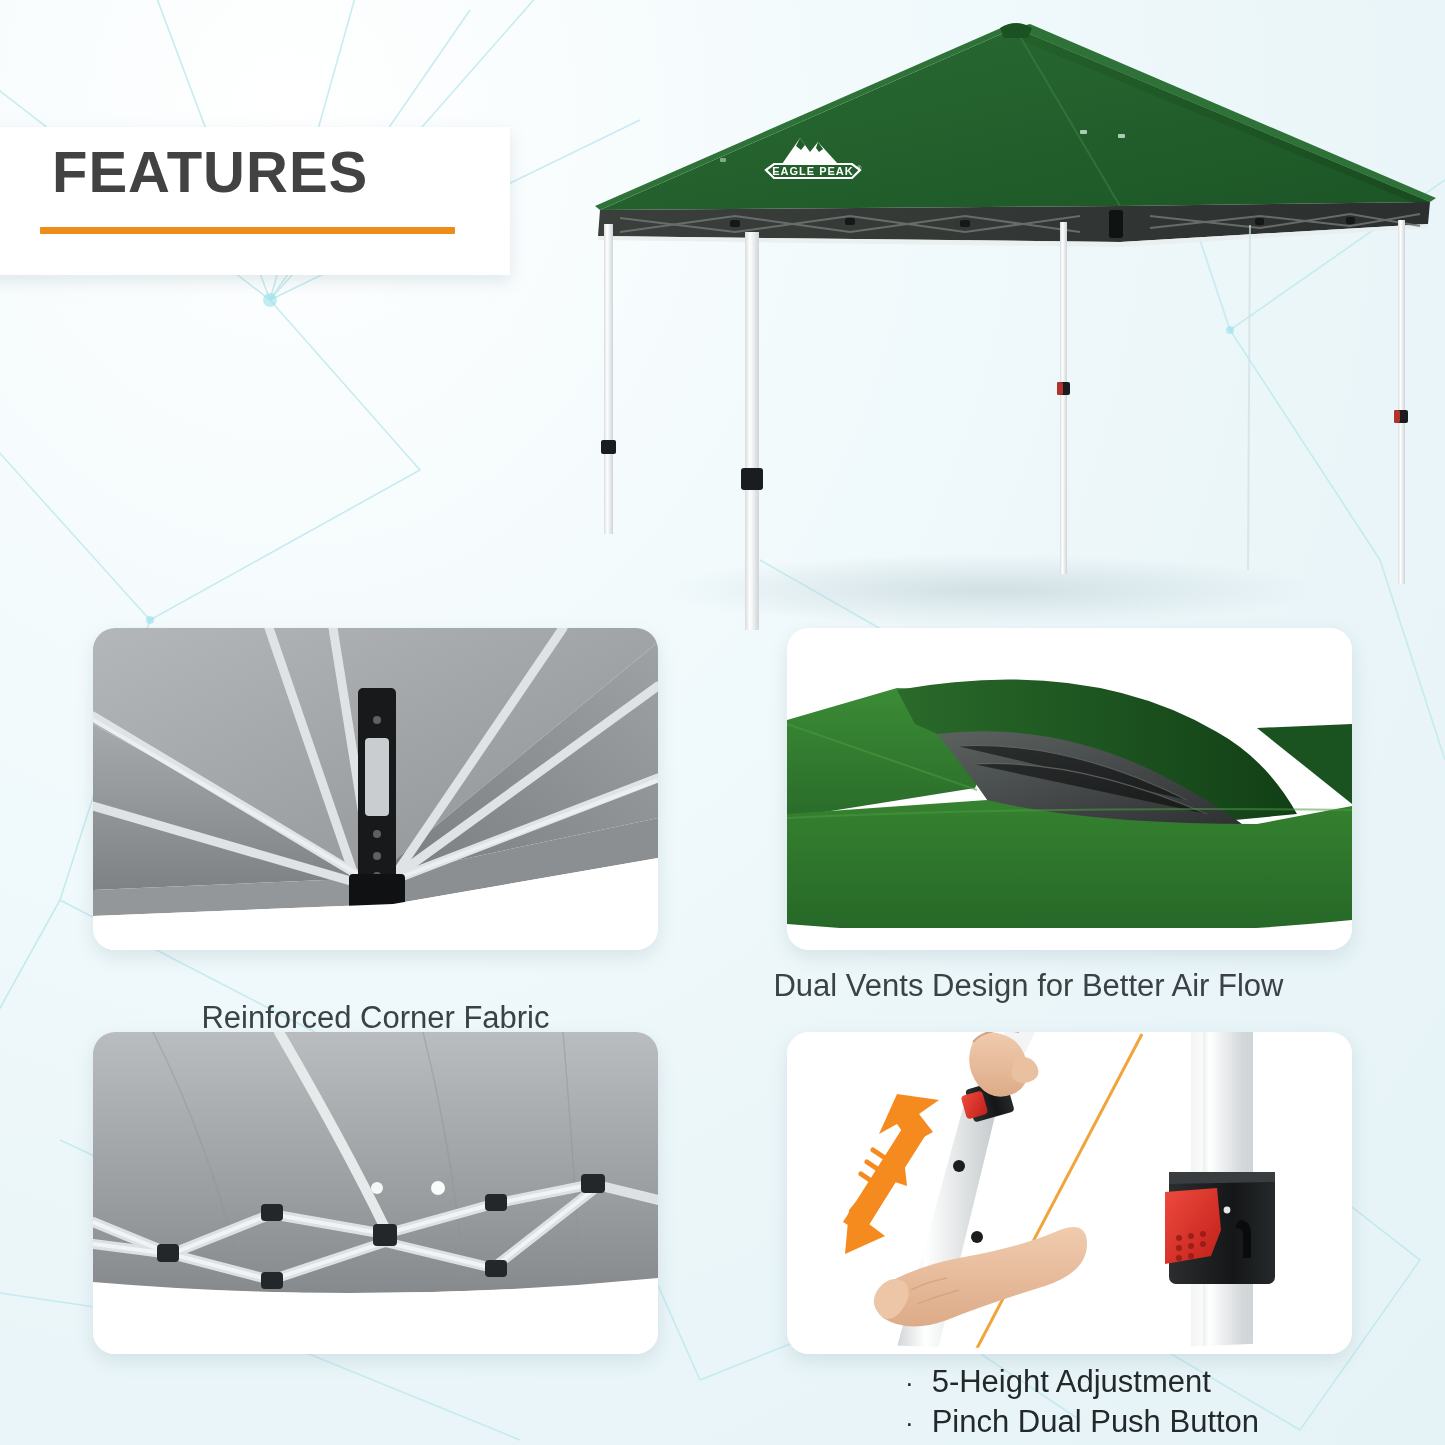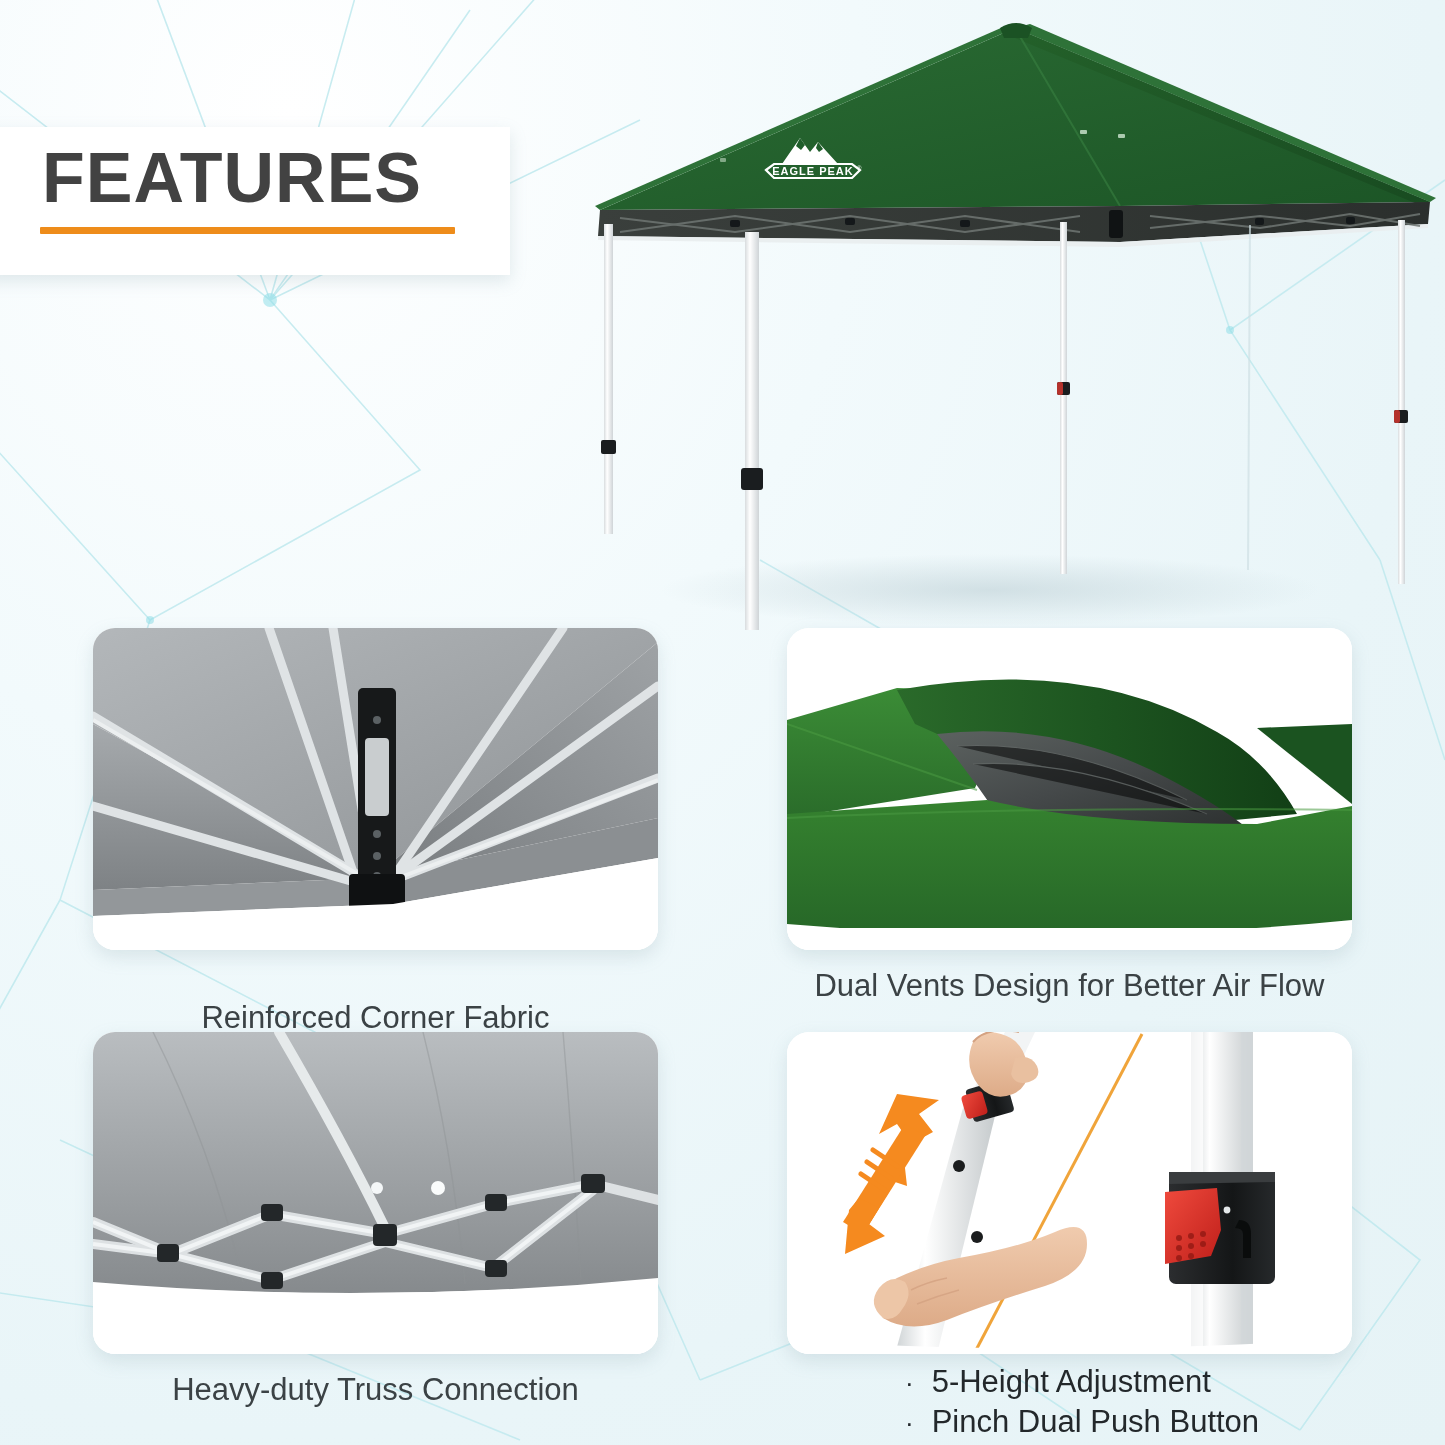--- a/index.html
+++ b/index.html
@@ -19,22 +19,22 @@
   }
   .bg-net{position:absolute;inset:0;}
 
   
   .features-card{
     position:absolute;left:-16px;top:127px;width:526px;height:148px;
     background:#ffffff;
     box-shadow:0 6px 16px rgba(120,150,160,.20);
   }
   .features-title{
-    position:absolute;left:58px;top:16px;
-    font-size:70px;line-height:1;font-weight:bold;letter-spacing:1px;
+    position:absolute;left:68px;top:16px;
+    font-size:58px;line-height:1;font-weight:bold;letter-spacing:1px;
     color:#424242;
   }
   .features-rule{
     position:absolute;left:56px;top:100px;width:415px;height:7px;
     background:#ee8c1a;border-radius:1px;
   }
 
   
   .hero{position:absolute;left:560px;top:10px;width:880px;height:620px;}
 
@@ -51,21 +51,21 @@
   .card-b{left:787px;top:628px;width:565px;height:322px;}
   .card-c{left:93px;top:1032px;width:565px;height:322px;}
   .card-d{left:787px;top:1032px;width:565px;height:322px;}
 
   .caption{
     position:absolute;
     font-size:31px;color:#3b4245;white-space:nowrap;
     text-align:center;
   }
   .cap-a{left:93px;top:968px;width:565px;margin-top:32px;}
-  .cap-b{left:787px;top:968px;width:565px;}
+  .cap-b{left:746px;top:968px;width:565px;}
   .cap-c{left:93px;top:1372px;width:565px;}
 
   .bullets{
     position:absolute;left:905px;top:1362px;
     font-size:31px;color:#23282b;line-height:1.28;
   }
   .bullets .row{display:flex;align-items:baseline;gap:18px;white-space:nowrap;}
   .bullets .dot{font-size:26px;line-height:1;}
 
   svg{display:block;}
@@ -368,21 +368,20 @@
         <rect x="168" y="240" width="22" height="17" rx="4"></rect>
         <rect x="280" y="192" width="24" height="22" rx="4"></rect>
         <rect x="392" y="162" width="22" height="17" rx="4"></rect>
         <rect x="392" y="228" width="22" height="17" rx="4"></rect>
         <rect x="488" y="142" width="24" height="19" rx="4"></rect>
       </g>
 
       <path d="M0 250 Q282 274 565 246 L565 322 L0 322 Z" fill="#ffffff"></path>
     </svg>
   </div>
-  <div class="caption cap-c">Heavy-duty Truss Connection</div>
 
   <div class="fcard card-d">
     <svg class="media" viewBox="0 0 565 322">
       <defs>
         <linearGradient id="poleD" x1="0" y1="0" x2="1" y2="0">
           <stop offset="0" stop-color="#cdd2d4"></stop>
             <stop offset=".3" stop-color="#ffffff"></stop>
           <stop offset="1" stop-color="#c6cbcd"></stop>
         </linearGradient>
         <linearGradient id="skinD" x1="0" y1="0" x2="0" y2="1">

